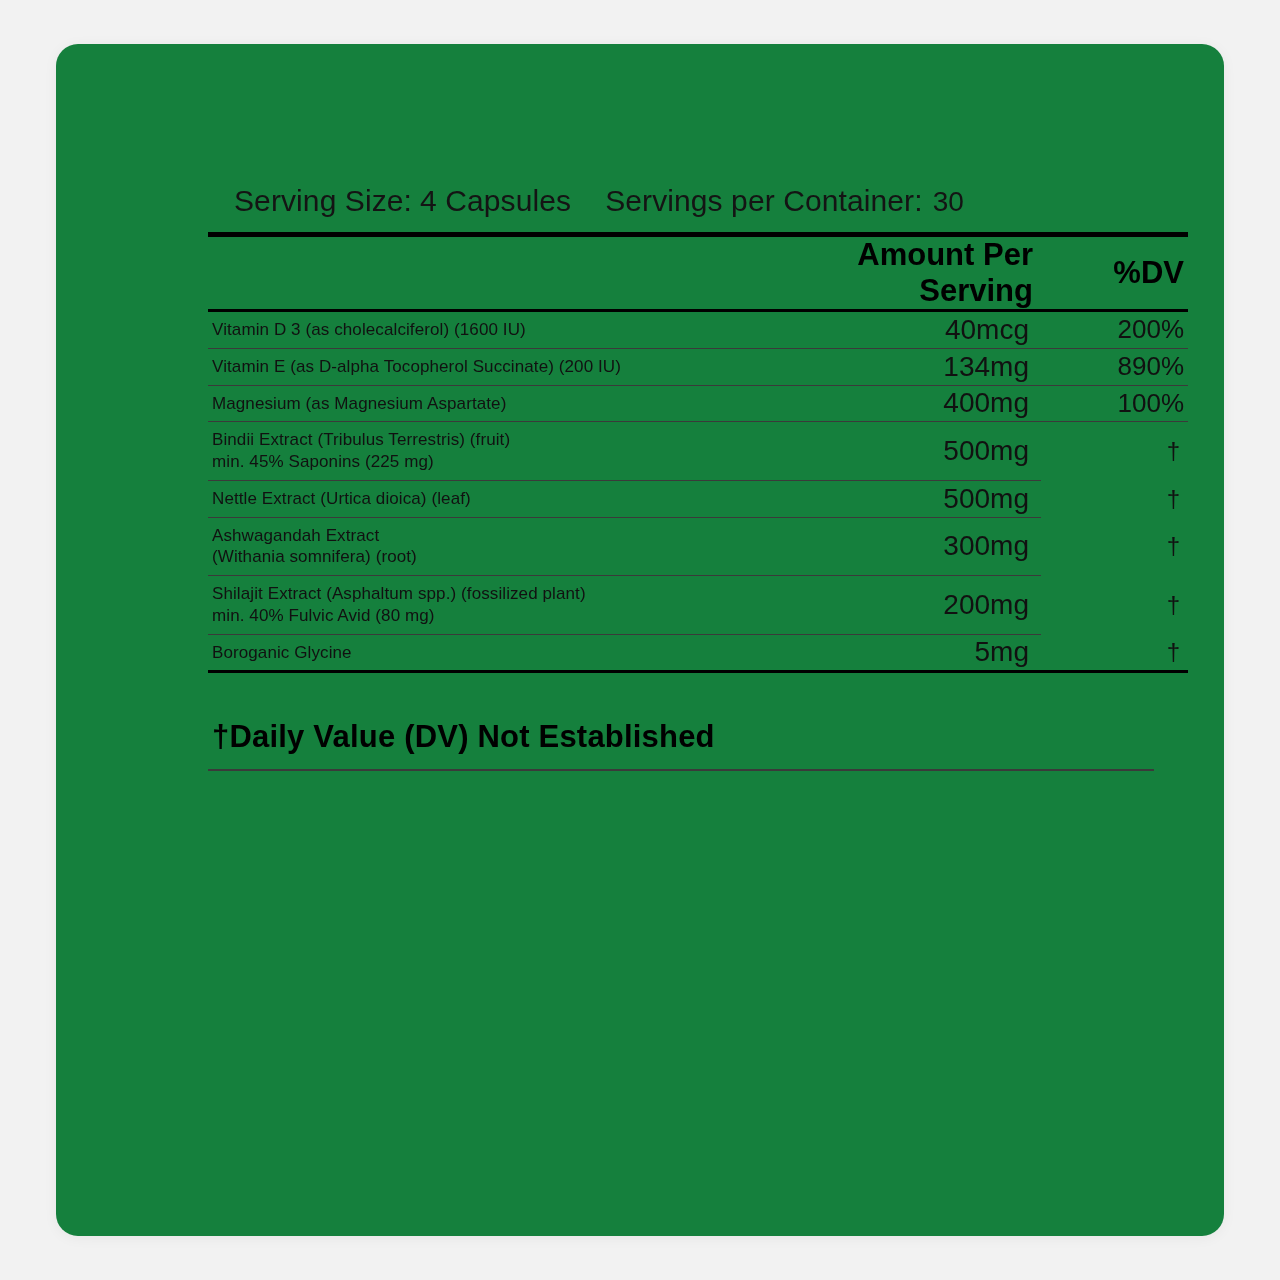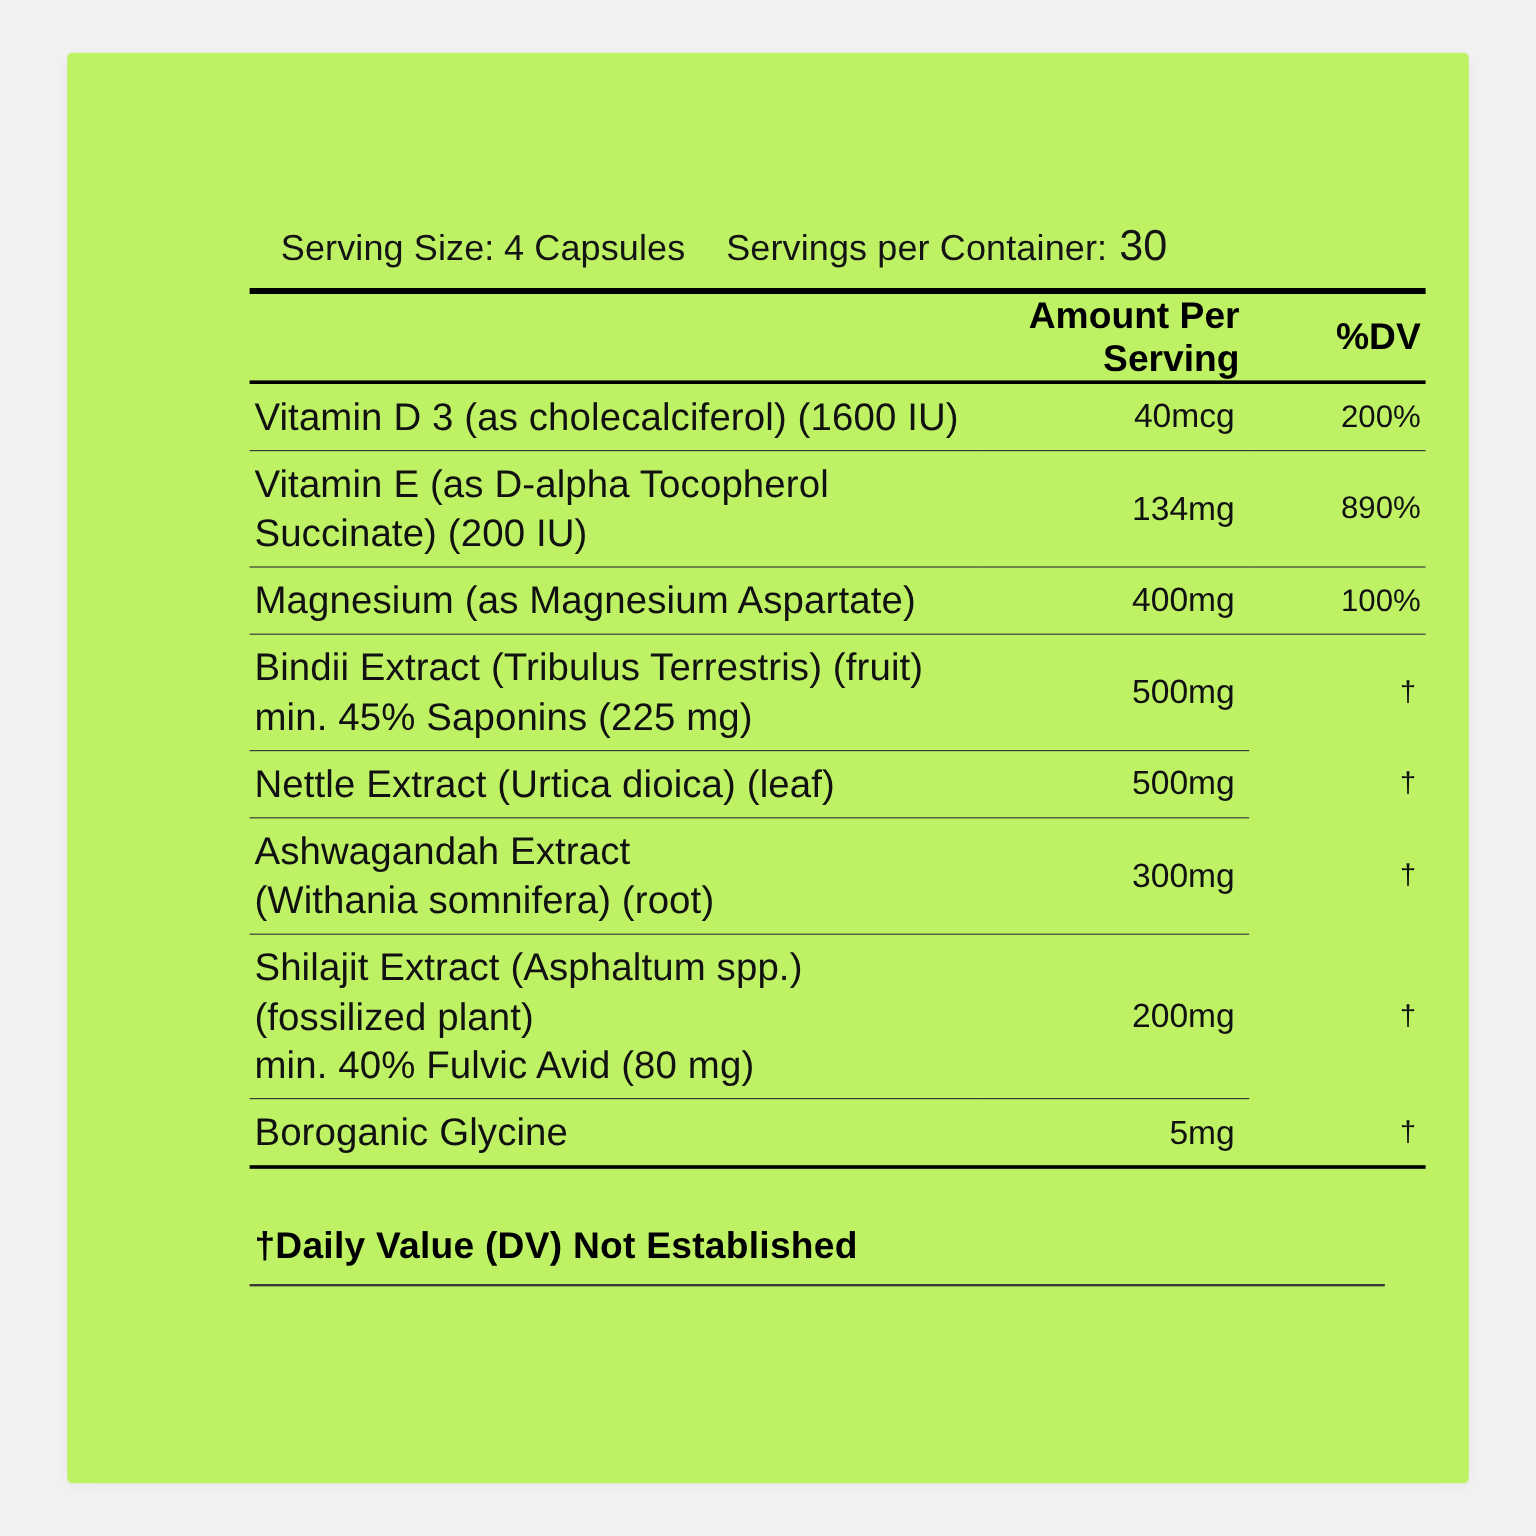--- a/index.html
+++ b/index.html
@@ -12,22 +12,22 @@
     background: #f2f2f2;
     font-family: "Liberation Sans", sans-serif;
     overflow: hidden;
   }
   .card {
     position: absolute;
     left: 56px;
     top: 44px;
     width: 1168px;
     height: 1192px;
-    background: #bef264;
-    border-radius: 4px;
+    background: #15803d;
+    border-radius: 22px;
     box-shadow: 0 2px 14px rgba(0,0,0,0.05);
   }
   .panel {
     position: absolute;
     left: 152px;
     top: 140px;
     width: 980px;
   }
 
   .serving-line {
@@ -42,21 +42,21 @@
   .serving-line .lbl { }
   .serving-line .val {
     margin-left: 8px;
   }
   .serving-line .gap {
     display: inline-block;
     width: 34px;
   }
   .serving-line .val-small {
     margin-left: 10px;
-    font-size: 36px;
+    font-size: 28px;
   }
 
   .rule-thick {
     height: 5px;
     background: #000;
     width: 100%;
   }
   .rule-med {
     height: 3px;
     background: #000;
@@ -90,21 +90,21 @@
   .head-amt {
     text-align: right;
     padding-right: 8px !important;
   }
   .head-dv {
     text-align: right;
     padding-right: 4px !important;
   }
 
   .row-name {
-    font-size: 32px;
+    font-size: 17px;
     color: #111;
     line-height: 1.28;
     padding: 7px 0 7px 4px !important;
     letter-spacing: 0.1px;
   }
   .row-amt {
     font-size: 28px;
     color: #111;
     text-align: right;
     padding-right: 12px !important;

